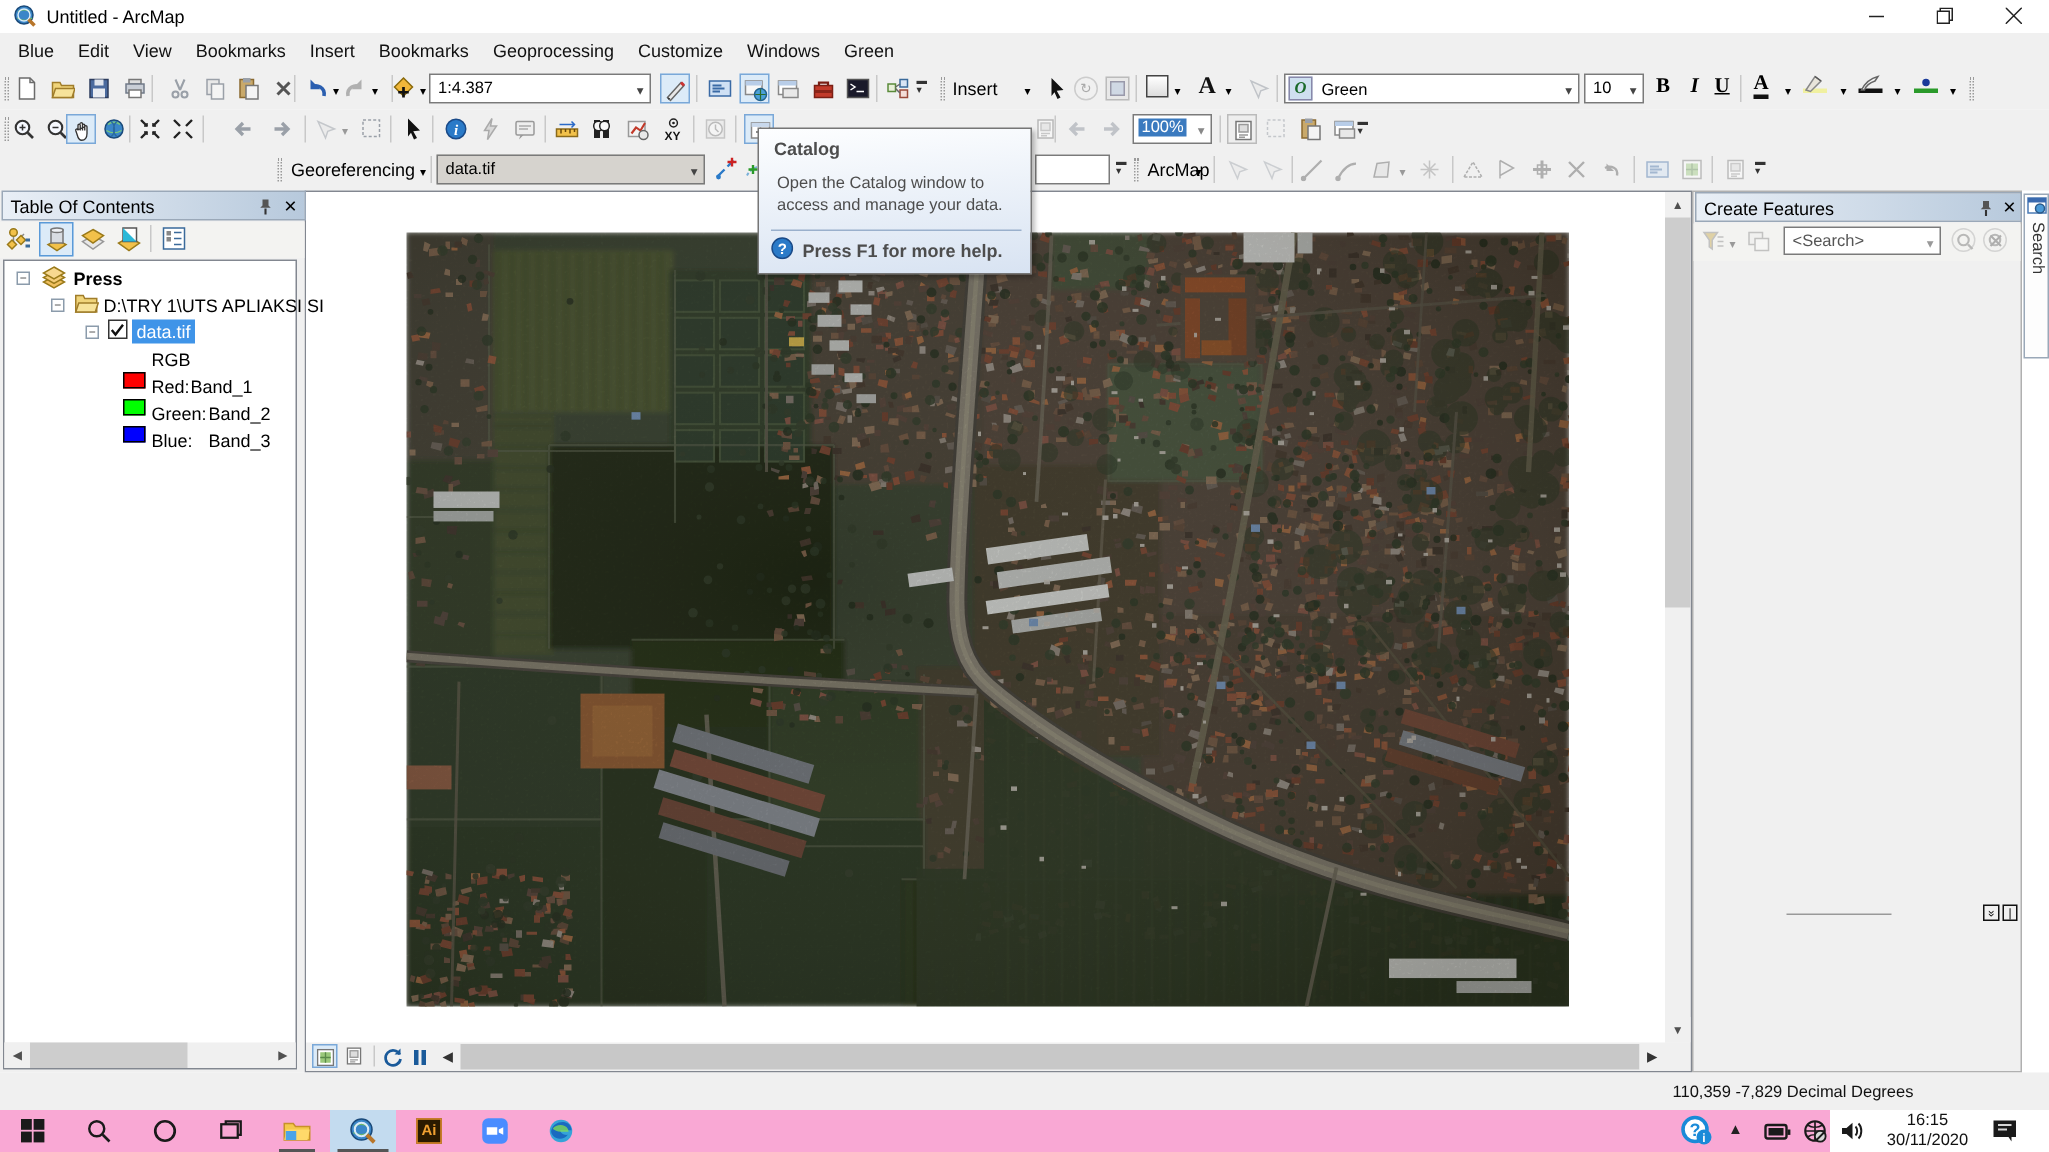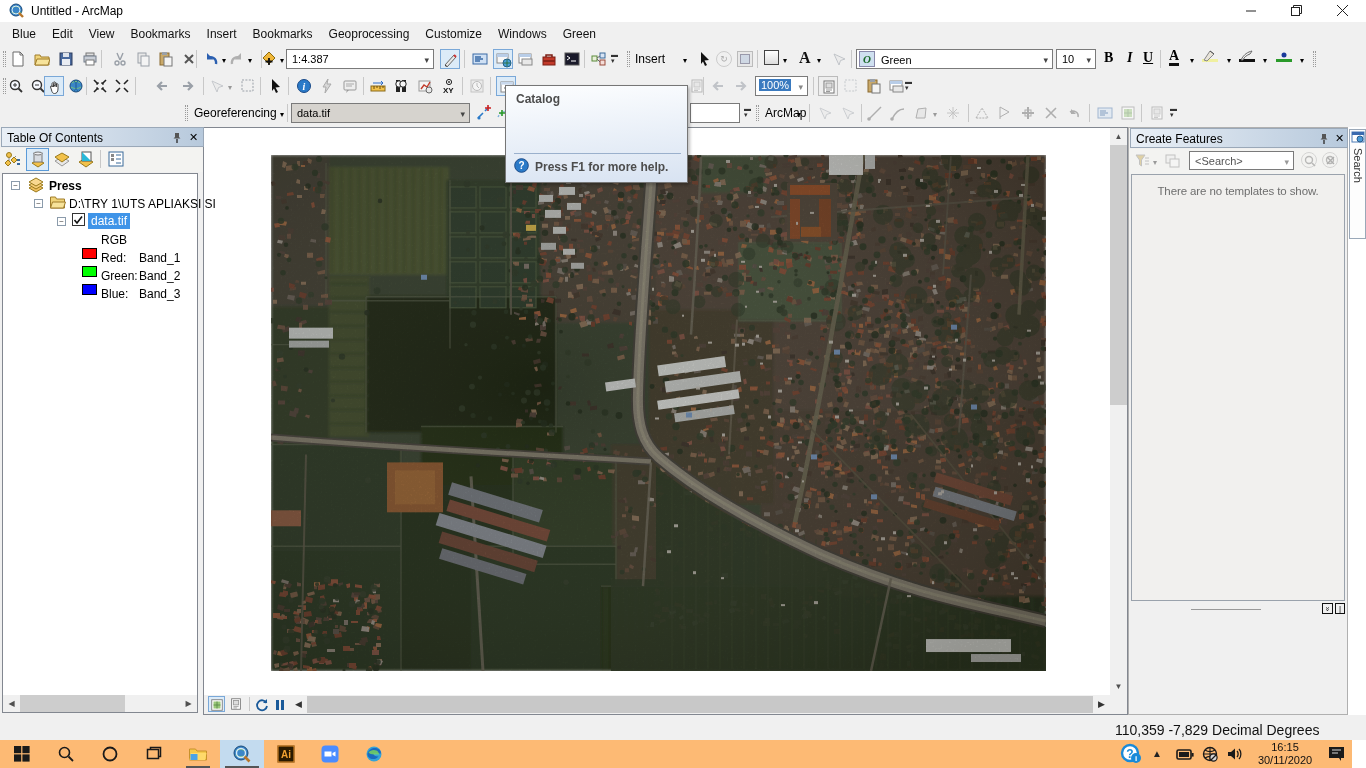--- a/index.html
+++ b/index.html
@@ -30,21 +30,21 @@
 .sw{position:absolute;width:15px;height:11px;border:1px solid #000}
 #maparea{left:203px;top:127px;width:925px;height:588px;background:#fff;border:1px solid #828790}
 .sbbtn{position:absolute;width:17px;height:17px;background:#f0f0f0;color:#505050;font-size:8px;text-align:center;line-height:17px}
 .sbthumb{background:#cdcdcd}
 #rightpanel{left:1128px;top:127px;width:220px;height:588px;background:#f0f0f0;border:1px solid #b0b0b0}
 #searchtab{left:1349px;top:129px;width:17px;height:110px;background:#fdfdfd;border:1px solid #9aa8b8}
 #cf-body{position:absolute;left:2px;top:46px;width:214px;height:427px;background:#f1f0ee;border:1px solid #9aa2ac}
 #ct-box{position:absolute;left:2px;top:489px;width:214px;height:97px;background:#f1f0ee;border:1px solid #9aa2ac}
 #tooltip{left:505px;top:85px;width:183px;height:98px;background:linear-gradient(175deg,#fdfeff,#d8e3f2);border:1px solid #767676;box-shadow:2px 2px 3px rgba(0,0,0,.25);font-size:11px;color:#4d4d4d}
 #statusbar{left:0;top:715px;width:1366px;height:25px;background:#f0f0f0}
-#taskbar{left:0;top:740px;width:1352px;height:28px;background:#fdba74}
+#taskbar{left:0;top:740px;width:1220px;height:28px;background:#f9a8d4}
 .tbi{position:absolute;top:0;width:44px;height:28px}
 .ticon{position:absolute;left:50%;top:50%;transform:translate(-50%,-50%)}
 </style></head>
 <body>
 <div id="titlebar" class="abs">
  <svg class="abs" width="16" height="16" style="left:9px;top:3px" viewBox="0 0 16 16">
       <circle cx="7" cy="7" r="6" fill="#3a86c8" stroke="#1a4a7a"></circle>
       <path d="M3 5c2-2 6-2 8 0M2.5 9c3 2 7 2 10 0" stroke="#6ab86a" fill="none"></path>
       <circle cx="7" cy="7" r="4" fill="none" stroke="#d8eaf8"></circle>
       <path d="M10 10l4 4" stroke="#b8762a" stroke-width="2.4"></path>
@@ -1958,21 +1958,21 @@
       </svg>
       <div class="trow" style="left:66px;top:23px">D:\TRY 1\UTS APLIAKSI SI</div>
       <div class="eb" style="left:54px;top:43px">−</div>
       <div class="abs" style="left:69px;top:39px;width:13px;height:13px;border:1.4px solid #333;background:#fff"><svg width="10" height="10">
           <path d="M1.5 5l2.5 3L9 1.5" fill="none" stroke="#111" stroke-width="1.6"></path>
         </svg></div>
       <div class="trow" style="left:85px;top:39px;background:#3f94e8;color:#fff;padding:1px 3px">data.tif</div>
       <div class="trow" style="left:98px;top:59px">RGB</div>
       <div class="sw" style="left:79px;top:74px;background:#f00"></div>
       <div class="trow" style="left:98px;top:77px">Red:</div>
-      <div class="trow" style="left:136px;top:77px">Band_1</div>
+      <div class="trow" style="left:124px;top:77px">Band_1</div>
       <div class="sw" style="left:79px;top:92px;background:#0f0"></div>
       <div class="trow" style="left:98px;top:95px">Green:</div>
       <div class="trow" style="left:136px;top:95px">Band_2</div>
       <div class="sw" style="left:79px;top:110px;background:#00f"></div>
       <div class="trow" style="left:98px;top:113px">Blue:</div>
       <div class="trow" style="left:136px;top:113px">Band_3</div>
       <div class="abs" style="left:0;top:521px;width:194px;height:17px;background:#f0f0f0">
         <div class="sbbtn" style="left:0;top:0">◀</div>
         <div class="abs sbthumb" style="left:17px;top:0;width:105px;height:17px"></div>
         <div class="sbbtn" style="right:0;top:0">▶</div>
@@ -1998,50 +1998,48 @@
    <div class="combo" style="left:60px;top:2px;width:105px;height:19px;padding:3px 0 0 5px;color:#555">&lt;Search&gt;<span class="cv" style="color:#999">▾</span></div>
    <div class="abs" style="left:172px;top:3px;width:16px;height:16px;border:1px solid #bbb;border-radius:8px;opacity:.55"><svg width="14" height="14" style="margin:1px">
           <circle cx="6" cy="6" r="3.5" fill="none" stroke="#888" stroke-width="1.4"></circle>
           <path d="M9 9l3 3" stroke="#888" stroke-width="1.6"></path>
         </svg></div>
    <div class="abs" style="left:193px;top:3px;width:16px;height:16px;border:1px solid #bbb;border-radius:8px;opacity:.55"><svg width="14" height="14" style="margin:1px">
           <circle cx="6" cy="6" r="3.5" fill="none" stroke="#888" stroke-width="1.4"></circle>
           <path d="M3 3l7 7M10 3l-7 7" stroke="#777" stroke-width="1.4"></path>
         </svg></div>
  </div>
- <div id="cf-body">
-      <div style="text-align:center;margin-top:10px;color:#6e6e6e;font-size:11.5px;letter-spacing:-0.1px">There are no templates to show.</div>
-    </div>
  <div class="abs" style="left:0;top:474px;width:218px;height:14px">
    <div class="abs" style="left:62px;top:7px;width:70px;height:1px;background:#999"></div>
    <div class="abs" style="left:193px;top:1px;width:11px;height:11px;border:1px solid #111;font-size:8px;text-align:center;line-height:10px;transform-origin:center;"><span style="display:inline-block;transform:rotate(90deg)">»</span></div>
    <div class="abs" style="left:206px;top:1px;width:10px;height:11px;border:1px solid #111;font-size:8px;text-align:center;line-height:10px">|</div>
  </div>
 </div>
 <div id="searchtab" class="abs">
   <svg width="14" height="13" style="margin:1px">
       <rect x="1" y="1" width="12" height="10" fill="#fff" stroke="#4a7ab5"></rect>
       <rect x="1" y="1" width="12" height="3" fill="#3a6aaf"></rect>
       <circle cx="9" cy="8" r="3" fill="#4a9ad8" stroke="#2a5a8a"></circle>
     </svg>
   <div style="writing-mode:vertical-rl;font-size:11px;color:#333;margin-left:2px">Search</div>
 </div>
 
 <div id="tooltip" class="abs">
   <div style="position:absolute;left:10px;top:6px;font-weight:bold;font-size:12px;color:#4d4d4d">Catalog</div>
+  <div style="position:absolute;left:12px;top:29px;line-height:15px">Open the Catalog window to<br>access and manage your data.</div>
   <div style="position:absolute;left:8px;top:67px;width:167px;height:1px;background:#9ab0cc"></div>
   <div style="position:absolute;left:8px;top:72px"><svg width="15" height="15">
         <circle cx="7.5" cy="7.5" r="6.8" fill="#2a7ac8" stroke="#1a4a88"></circle>
         <text x="7.5" y="11" font-size="10" text-anchor="middle" fill="#fff" font-weight="bold">?</text>
       </svg></div>
   <div style="position:absolute;left:29px;top:74px;font-weight:bold;font-size:12px;color:#4d4d4d">Press F1 for more help.</div>
 </div>
 
 <div id="statusbar" class="abs">
-    <span style="position:absolute;left:1115px;top:7px;font-size:14px;color:#111">110,359  -7,829 Decimal Degrees</span>
+    <span style="position:absolute;left:1115px;top:7px;font-size:11px;color:#111">110,359  -7,829 Decimal Degrees</span>
   </div>
 
 <div id="taskbar" class="abs">
     <div class="tbi" style="left:0">
       <svg class="ticon" width="16" height="16">
         <rect x="0" y="0" width="7.2" height="7.2" fill="#1a1a1a"></rect>
         <rect x="8.4" y="0" width="7.2" height="7.2" fill="#1a1a1a"></rect>
         <rect x="0" y="8.4" width="7.2" height="7.2" fill="#1a1a1a"></rect>
         <rect x="8.4" y="8.4" width="7.2" height="7.2" fill="#1a1a1a"></rect>
       </svg>

